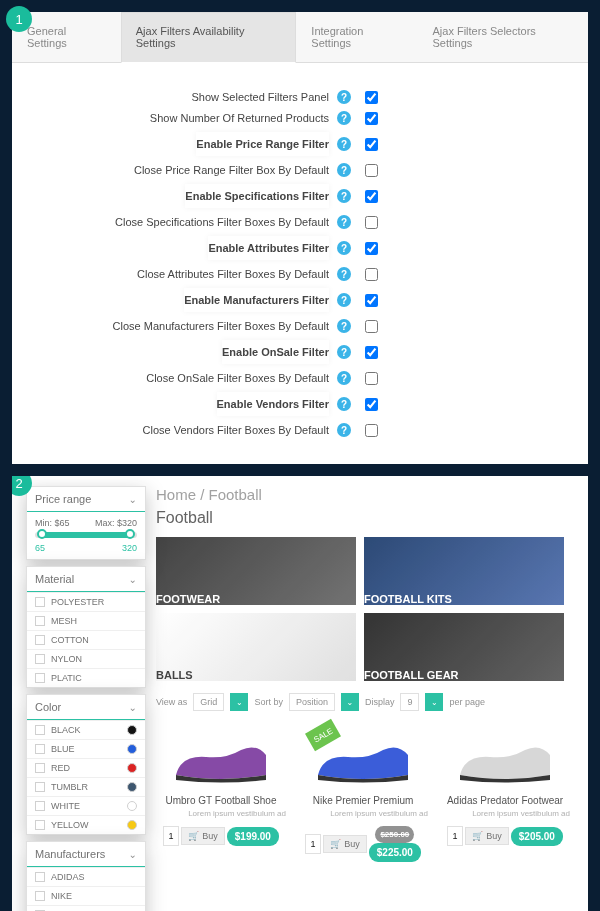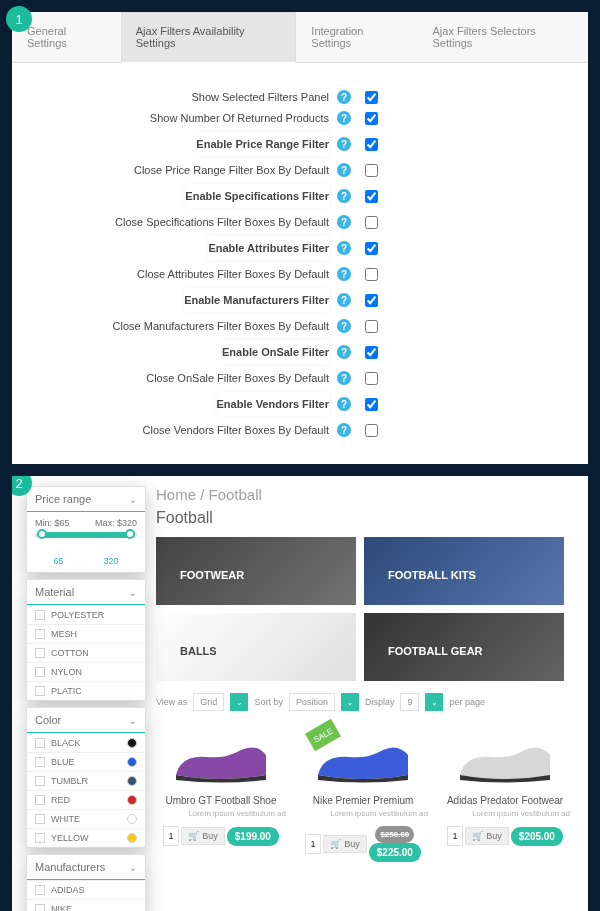--- a/index.html
+++ b/index.html
@@ -20,29 +20,29 @@
 .store-inner { padding: 10px 14px; filter: opacity(0.92); }
 .sidebar { width: 120px; position: absolute; left: 14px; top: 10px; z-index: 5; }
 .sidebox { background: #fff; border: 1px solid #ddd; margin-bottom: 6px; box-shadow: 0 6px 18px rgba(0,0,0,0.25); }
 .sidebox-head { display: flex; justify-content: space-between; align-items: center; padding: 6px 8px; border-bottom: 1px solid #1abc9c; font-size: 11px; color: #666; }
 .chev { font-size: 10px; color: #888; }
 .pricebox { padding: 6px 8px; font-size: 9px; color: #666; }
 .pricebox .minmax { display: flex; justify-content: space-between; margin-bottom: 4px; }
 .slider { height: 6px; background: #ddd; border-radius: 3px; position: relative; margin: 4px 0; }
 .slider-fill { position: absolute; left: 5%; right: 5%; top: 0; bottom: 0; background: #1abc9c; border-radius: 3px; }
 .slider-h { width: 10px; height: 10px; background: #fff; border: 2px solid #1abc9c; border-radius: 50%; position: absolute; top: -3px; }
-.pricebox .vals { display: flex; justify-content: center; color: #1abc9c; margin-top: 18px; gap: 40px; }
+.pricebox .vals { display: flex; justify-content: space-between; color: #1abc9c; margin-top: 5px; gap: 40px; }
 .optrow { display: flex; align-items: center; padding: 4px 8px; border-top: 1px solid #eee; font-size: 9px; color: #666; }
 .optrow .ck { width: 10px; height: 10px; border: 1px solid #ccc; margin-right: 6px; }
 .swatch { width: 10px; height: 10px; border-radius: 50%; margin-left: auto; }
 .main { margin-left: 130px; }
 .crumb { font-size: 15px; color: #999; margin-bottom: 6px; }
 .page-title { font-size: 16px; color: #555; margin-bottom: 10px; }
 .catgrid { display: flex; flex-wrap: wrap; gap: 8px; margin-bottom: 12px; }
-.catcard { width: 200px; height: 68px; background: #3a3a3a; position: relative; display: flex; align-items: flex-end; padding: 24px; color: #fff; font-size: 11px; font-weight: bold; overflow: hidden; }
+.catcard { width: 200px; height: 68px; background: #3a3a3a; position: relative; display: flex; align-items: flex-end; padding: 0; color: #fff; font-size: 11px; font-weight: bold; overflow: hidden; }
 .catcard.c1 { background: linear-gradient(135deg,#333,#666); }
 .catcard.c2 { background: linear-gradient(135deg,#1a3a6a,#4a6aaa); }
 .catcard.c3 { background: linear-gradient(135deg,#fff,#ddd); color: #333; }
 .catcard.c4 { background: linear-gradient(135deg,#222,#555); }
 .toolbar { display: flex; align-items: center; gap: 6px; font-size: 9px; color: #888; margin: 10px 0 14px; }
 .sel { border: 1px solid #ddd; padding: 3px 6px; font-size: 9px; background: #fff; }
 .selbtn { width: 18px; height: 18px; background: #1abc9c; display: inline-flex; align-items: center; justify-content: center; color: #fff; font-size: 8px; }
 .prodgrid { display: flex; gap: 12px; }
 .prod { width: 130px; text-align: center; position: relative; }
 .sale { position: absolute; top: 0; left: 10px; width: 30px; height: 20px; background: #5fbf3f; color: #fff; font-size: 8px; display: flex; align-items: center; justify-content: center; transform: rotate(-30deg); }
@@ -209,27 +209,27 @@
               <span>BLACK</span>
               <span class="swatch" style="background:#000;border:1px solid #ccc"></span>
             </div>
             <div class="optrow">
               <span class="ck"></span>
               <span>BLUE</span>
               <span class="swatch" style="background:#1050d8;border:1px solid #ccc"></span>
             </div>
             <div class="optrow">
               <span class="ck"></span>
+              <span>RED</span>
+              <span class="swatch" style="background:#d81010;border:1px solid #ccc"></span>
+            </div>
+            <div class="optrow">
+              <span class="ck"></span>
               <span>TUMBLR</span>
               <span class="swatch" style="background:#2c4762;border:1px solid #ccc"></span>
-            </div>
-            <div class="optrow">
-              <span class="ck"></span>
-              <span>RED</span>
-              <span class="swatch" style="background:#d81010;border:1px solid #ccc"></span>
             </div>
             <div class="optrow">
               <span class="ck"></span>
               <span>WHITE</span>
               <span class="swatch" style="background:#fff;border:1px solid #ccc"></span>
             </div>
             <div class="optrow">
               <span class="ck"></span>
               <span>YELLOW</span>
               <span class="swatch" style="background:#f5c400;border:1px solid #ccc"></span>

